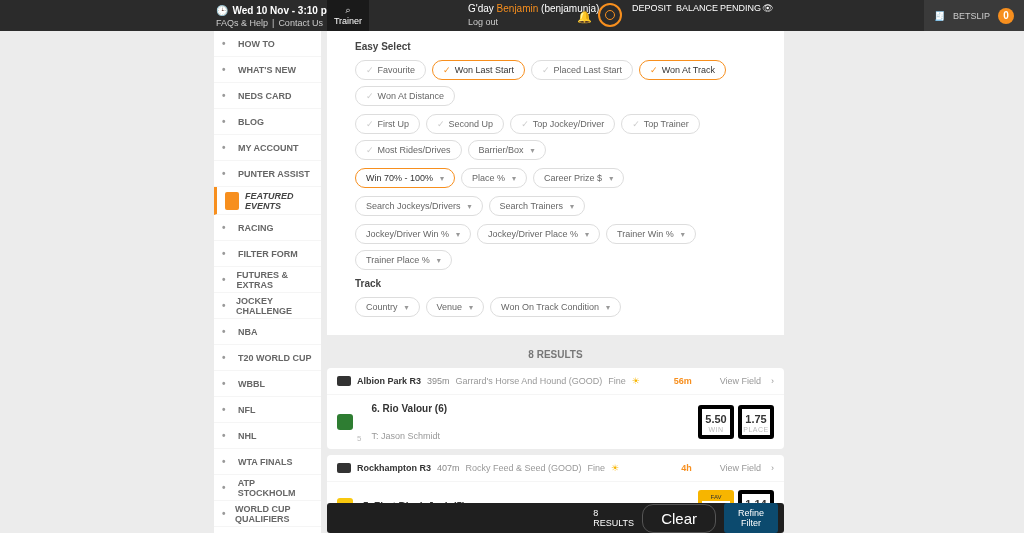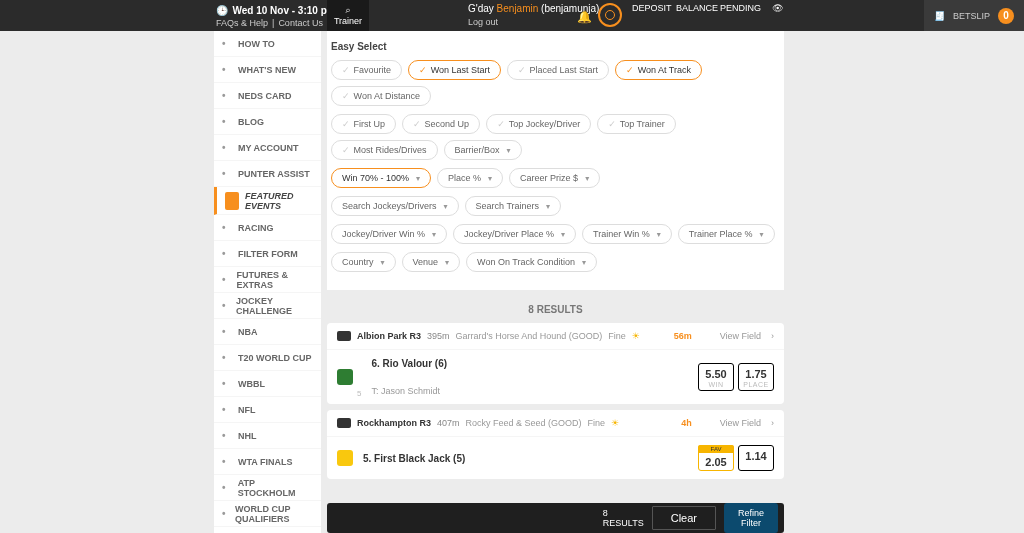--- a/index.html
+++ b/index.html
@@ -9,36 +9,36 @@
 .date-line{display:flex;align-items:center;gap:4px;font-weight:bold;font-size:10px}
 .links-line{display:flex;gap:4px;font-size:9px;color:#ccc}
 .links-line span{cursor:pointer}
 .search-box{position:absolute;left:327px;top:0;width:42px;height:31px;background:#1a1a1a;display:flex;flex-direction:column;align-items:center;justify-content:center;gap:0;font-size:9px;cursor:pointer}
 .greeting{position:absolute;left:468px;top:3px;font-size:10px}
 .greeting .user{color:#f78f1e}
 .logout-ln{position:absolute;left:468px;top:17px;font-size:9px;color:#ccc;cursor:pointer}
 .bell{position:absolute;left:577px;top:10px;font-size:12px}
 .spinner{position:absolute;left:598px;top:3px;width:24px;height:24px;border:2px solid #f78f1e;border-radius:50%;display:flex;align-items:center;justify-content:center}
 .spinner-in{width:10px;height:10px;border:1px solid #f78f1e;border-radius:50%}
-.acct{position:absolute;top:3px;display:flex;flex-direction:column;align-items:flex-end;font-size:9px;gap:19px}
+.acct{position:absolute;top:3px;display:flex;flex-direction:column;align-items:flex-start;font-size:9px;gap:19px}
 .acct.deposit{left:632px}
 .acct.balance{left:676px}
 .acct.pending{left:720px}
 .acct .val{color:#f78f1e;font-size:9px}
 .acct.hide{left:762px;flex-direction:column}
 .betslip-wrap{position:absolute;right:0;top:0;height:31px;width:100px;background:#3a3a3a;display:flex;align-items:center;justify-content:center;gap:8px;font-size:9px;color:#ccc;cursor:pointer}
 .betslip-badge{background:#f78f1e;color:#fff;width:16px;height:16px;border-radius:50%;display:flex;align-items:center;justify-content:center;font-size:10px;font-weight:bold}
 .main{display:flex;height:502px}
 .sidebar{width:107px;margin-left:214px;background:#fff;height:502px;overflow:hidden}
 .side-item{height:26px;display:flex;align-items:center;padding:0 8px;gap:6px;font-size:9px;color:#666;text-transform:uppercase;font-weight:bold;cursor:pointer;border-bottom:1px solid #f5f5f5}
 .side-item.featured{background:#fff;color:#444;border-left:3px solid #f78f1e;font-style:italic;height:28px}
 .side-item.featured .orange-box{width:18px;height:18px;background:#f78f1e;border-radius:2px}
 .side-item .sicon{width:10px;color:#999;font-size:10px}
 .content{flex:1;max-width:469px;padding:0 6px;height:502px;overflow:hidden;position:relative}
-.panel{background:#fff;border-radius:0;padding:10px 4px;margin-bottom:6px}
+.panel{background:#fff;border-radius:0;padding:10px 28px;margin-bottom:6px}
 .sec-title{font-size:10px;font-weight:bold;color:#444;margin-bottom:8px}
 .chip-row{display:flex;gap:6px;flex-wrap:wrap;margin-bottom:8px}
 .chip{border:1px solid #ddd;border-radius:12px;padding:4px 10px;font-size:9px;color:#666;display:flex;align-items:center;gap:4px;cursor:pointer;background:#fff}
 .chip.active{border-color:#f78f1e;color:#333}
 .chip .tick{color:#ccc;font-size:9px}
 .chip.active .tick{color:#f78f1e}
 .chip .chev{color:#999;font-size:8px;margin-left:3px}
 .results-bar{text-align:center;font-size:10px;color:#777;padding:8px 0;font-weight:bold}
 .race-card{background:#fff;border-radius:4px;margin-bottom:6px}
 .race-hdr{display:flex;align-items:center;padding:8px 10px;gap:6px;font-size:9px;border-bottom:1px solid #f5f5f5}
@@ -52,29 +52,29 @@
 .chev-r{color:#999;margin-left:4px}
 .runner-row{display:flex;align-items:center;padding:8px 10px;gap:10px}
 .silk{width:16px;height:16px;border-radius:3px}
 .silk.green{background:#2e7d32}
 .silk.yellow{background:#f9c80e}
 .runner-info{display:flex;flex-direction:column;gap:17px}
 .runner-name{font-size:10px;font-weight:bold;color:#333}
 .trainer{font-size:9px;color:#999}
 .barrier-num{font-size:8px;color:#bbb;margin-left:-6px;align-self:flex-end;margin-bottom:-2px}
 .odds-wrap{margin-left:auto;display:flex;gap:4px}
-.odds-box{width:36px;border:1px solid #000000;border-radius:3px;display:flex;flex-direction:column;align-items:center;padding:4px 0 2px;cursor:pointer;position:relative}
+.odds-box{width:36px;border:4px solid #000000;border-radius:3px;display:flex;flex-direction:column;align-items:center;padding:4px 0 2px;cursor:pointer;position:relative}
 .odds-box .price{font-size:11px;font-weight:bold;color:#333}
 .odds-box .type{font-size:7px;color:#bbb;margin-top:1px;letter-spacing:0.5px}
 .odds-box.fav{border-color:#f7b500}
 .fav-tag{position:absolute;top:-1px;left:-1px;right:-1px;background:#f7b500;color:#333;font-size:6px;text-align:center;padding:0;line-height:8px;border-radius:2px 2px 0 0}
 .odds-box.fav .price{margin-top:6px}
 .bottom-bar{position:absolute;bottom:0;left:6px;right:6px;height:30px;background:#1f1f1f;display:flex;align-items:center;justify-content:flex-end;gap:8px;padding:0 6px;border-radius:3px}
 .bottom-bar .count{color:#fff;font-size:9px;margin-right:auto;margin-left:300px}
-.btn-clear{background:#1f1f1f;border:1px solid #555;color:#fff;padding:5px 18px;font-size:11px;border-radius:1px;cursor:pointer}
+.btn-clear{background:#1f1f1f;border:1px solid #555;color:#fff;padding:5px 18px;font-size:15px;border-radius:11px;cursor:pointer}
 .btn-refine{background:#0c4a6e;border:none;color:#fff;padding:5px 14px;font-size:9px;border-radius:3px;cursor:pointer}
 </style>
 </head>
 <body>
 
 <div class="topbar">
   <div class="topbar-left">
     <div class="date-line">
         <span>🕒</span>
         <span>Wed 10 Nov - 3:10 pm</span>
@@ -286,20 +286,21 @@
           </span>
           <span class="chip">
             <span>Trainer Win %</span>
             <span class="chev">▾</span>
           </span>
           <span class="chip">
             <span>Trainer Place %</span>
             <span class="chev">▾</span>
           </span>
         </div>
+      <div class="sec-title">Track</div>
       <div class="chip-row" id="tchips">
           <span class="chip">
             <span>Country</span>
             <span class="chev">▾</span>
           </span>
           <span class="chip">
             <span>Venue</span>
             <span class="chev">▾</span>
           </span>
           <span class="chip">

